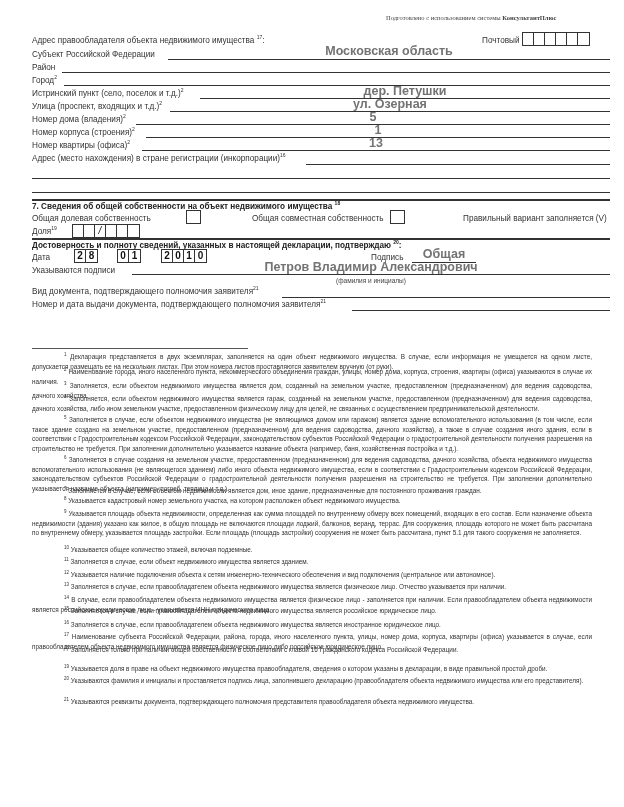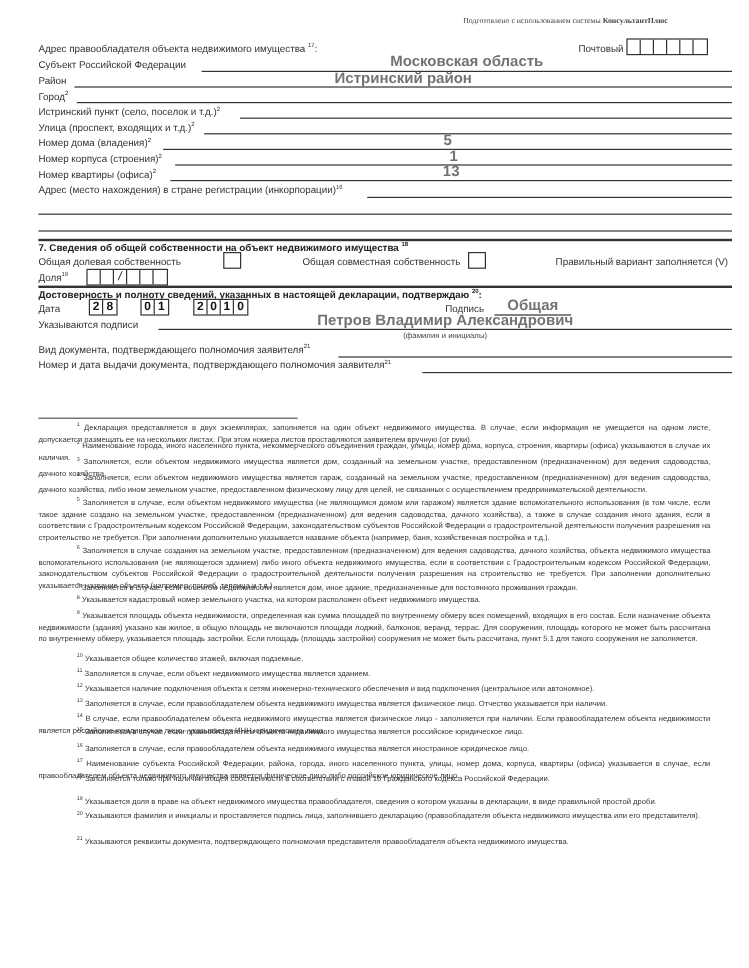--- a/index.html
+++ b/index.html
@@ -47,31 +47,32 @@
       <div class="cell"></div>
       <div class="cell"></div>
       <div class="cell"></div>
     </div>
 
   <div class="abs lbl" style="left:32px; top:50px;"><span>Субъект Российской Федерации</span></div>
   <div class="abs val" style="left:168px; width:442px; top:44px;">Московская область</div>
   <div class="hline thick" style="left:168px; width:442px; top:59px;"></div>
 
   <div class="abs lbl" style="left:32px; top:63px;"><span>Район</span></div>
-  <div class="abs val" style="left:62px; width:548px; top:58px;">Истринский район</div>
   <div class="hline thick" style="left:62px; width:548px; top:72px;"></div>
 
   <div class="abs lbl" style="left:32px; top:76px;"><span>Город</span><sup>2</sup></div>
   <div class="abs val" style="left:64px; width:546px; top:72px;"></div>
   <div class="hline thick" style="left:64px; width:546px; top:85px;"></div>
 
   <div class="abs lbl" style="left:32px; top:89px;"><span>Истринский пункт (село, поселок и т.д.)</span><sup>2</sup></div>
+  <div class="abs val" style="left:200px; width:410px; top:84px;">дер. Петушки</div>
   <div class="hline thick" style="left:200px; width:410px; top:98px;"></div>
 
   <div class="abs lbl" style="left:32px; top:102px;"><span>Улица (проспект, входящих и т.д.)</span><sup>2</sup></div>
+  <div class="abs val" style="left:170px; width:440px; top:97px;">ул. Озерная</div>
   <div class="hline thick" style="left:170px; width:440px; top:111px;"></div>
 
   <div class="abs lbl" style="left:32px; top:115px;"><span>Номер дома (владения)</span><sup>2</sup></div>
   <div class="abs val" style="left:136px; width:474px; top:110px;">5</div>
   <div class="hline thick" style="left:136px; width:474px; top:124px;"></div>
 
   <div class="abs lbl" style="left:32px; top:128px;"><span>Номер корпуса (строения)</span><sup>2</sup></div>
   <div class="abs val" style="left:146px; width:464px; top:123px;">1</div>
   <div class="hline thick" style="left:146px; width:464px; top:137px;"></div>
 

